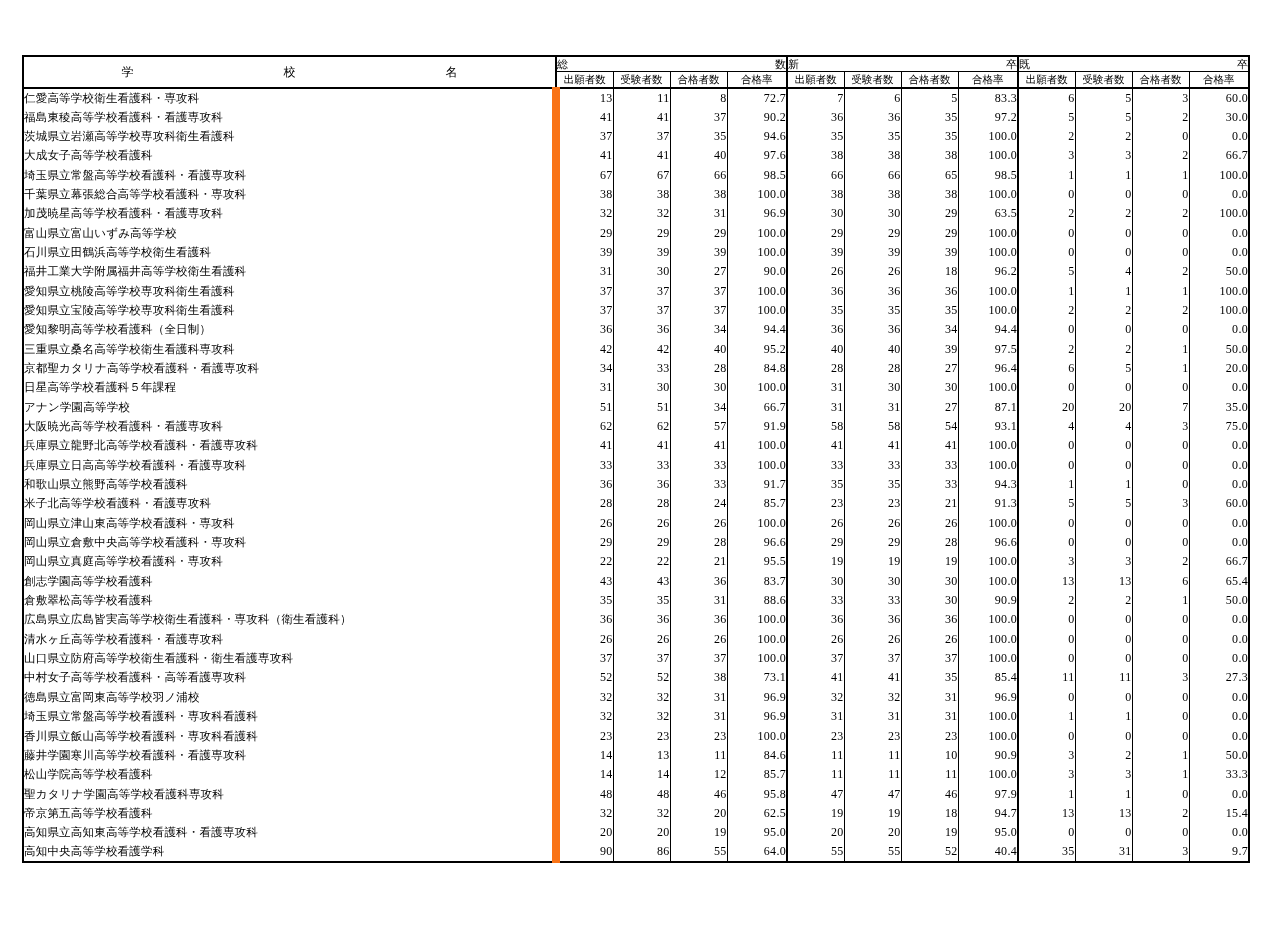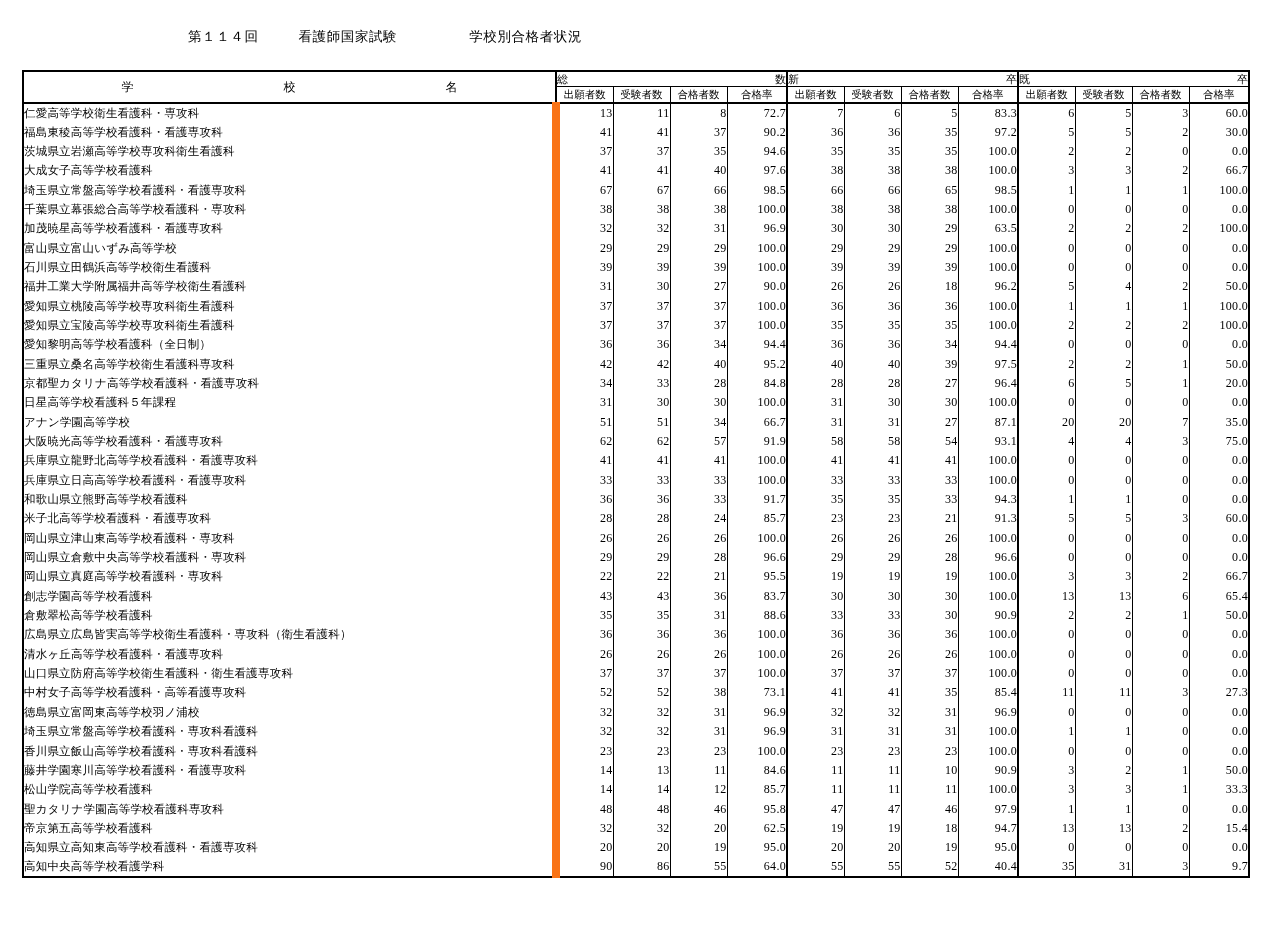--- a/index.html
+++ b/index.html
@@ -54,21 +54,20 @@
     margin: 0;
     font-weight: normal;
   }
 
   
   table.report {
     border-top: 2px solid #000;
     border-bottom: 2px solid #000;
     border-left: 2px solid #000;
     border-right: 2px solid #000;
-    margin-top: 15px;
   }
 
   
   .hdr-group {
     height: 14px;
     line-height: 14px;
     text-align: center;
     font-size: 11px;
     border-bottom: 1px solid #000;
   }
@@ -120,25 +119,20 @@
     padding-right: 10px;
     font-size: 12px;
     letter-spacing: 0.3px;
   }
 </style>
 </head>
 <body>
 
 <div id="page">
 
-  <div class="title-row">
-    <span class="title-kai">第１１４回</span>
-    <span class="title-exam">看護師国家試験</span>
-    <span class="title-sub">学校別合格者状況</span>
-  </div>
 
   <div id="table-wrap">
     <table class="report">
       <colgroup>
         <col style="width:533px">
         <col style="width:57px">
           <col style="width:57px">
           <col style="width:57px">
           <col style="width:60px">
         <col style="width:57px">

